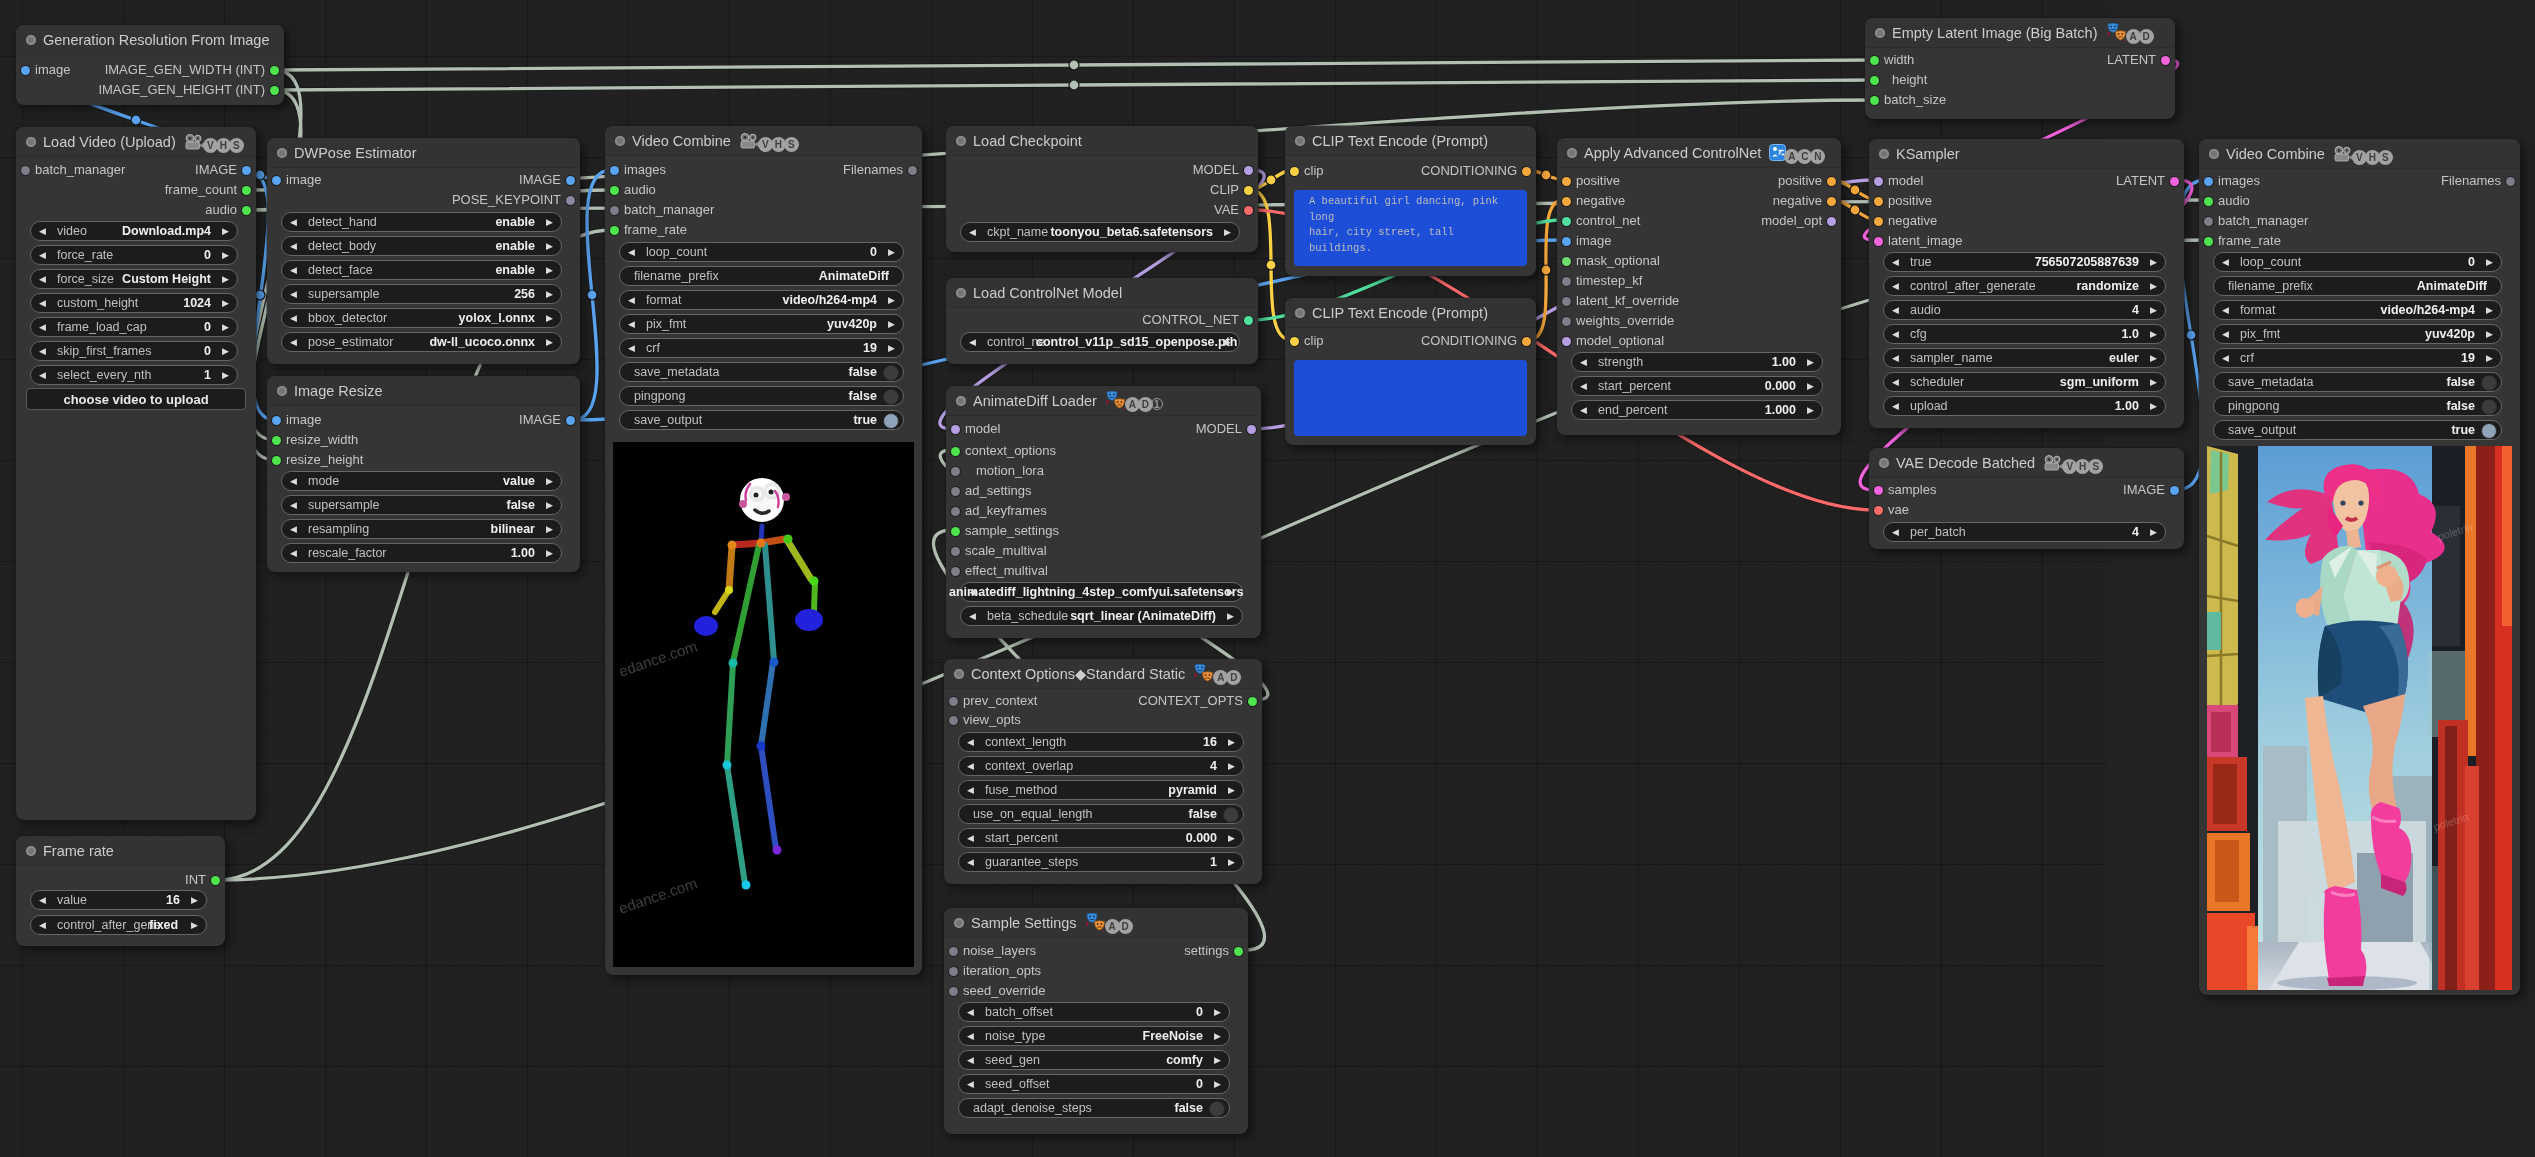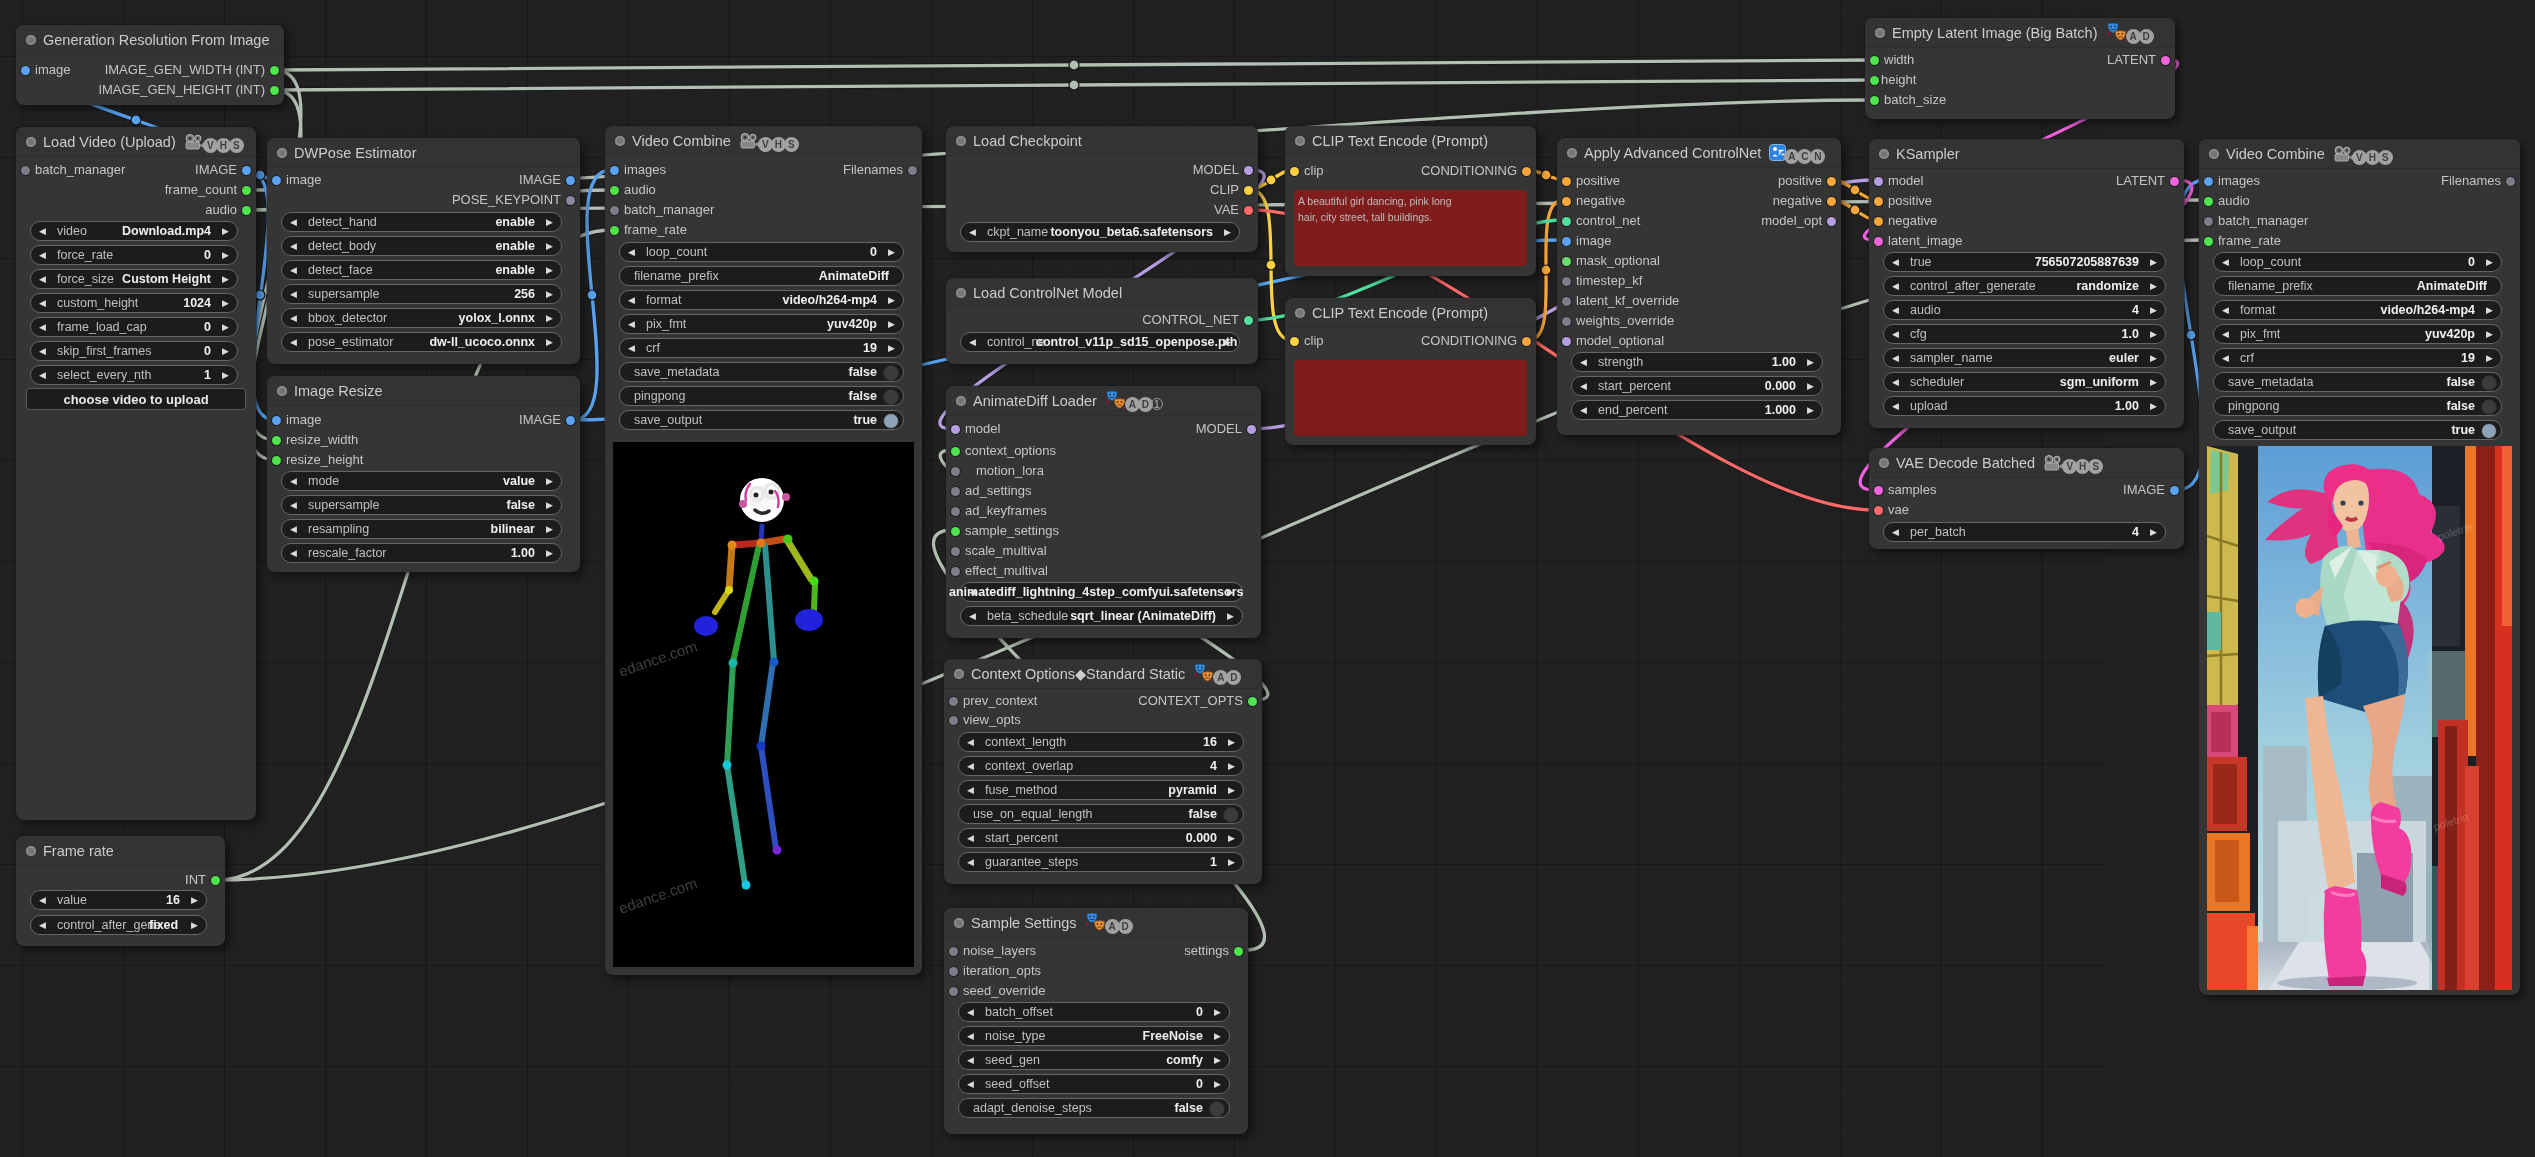--- a/index.html
+++ b/index.html
@@ -30,22 +30,22 @@
 .wg{position:absolute;left:14px;right:18px;height:20px;background:#1c1c1c;
  border:1px solid #666;border-radius:10px;color:#c8c8c8;white-space:nowrap}
 .wl{position:absolute;left:26px;top:0;font-size:12.5px;line-height:19px;color:#c0c0c0}
 .wv{position:absolute;right:26px;top:0;font-size:12.5px;line-height:19px;color:#efefef;font-weight:700}
 .ar{position:absolute;left:8px;top:0;font-size:9px;line-height:19px;color:#ddd}
 .ar.r{left:auto;right:8px}
 .tg{position:absolute;right:4px;top:1.5px;width:16px;height:16px;border-radius:50%;background:#3c3c3c;border:1px solid #2a2a2a}
 .tg.tgon{background:#8fa3b8}
 .btn{position:absolute;left:10px;right:10px;height:22px;background:#1c1c1c;border:1px solid #5a5a5a;
  border-radius:4px;color:#e8e8e8;font-size:13px;line-height:21px;text-align:center;font-weight:700}
-.ta{position:absolute;background:#7f1d1d;border-radius:4px;color:#bdbdbd;
- font-family:Liberation Sans, sans-serif;font-size:10.5px;line-height:15.5px;padding:4px 4px;white-space:pre-wrap}
+.ta{position:absolute;background:#1d4ed8;border-radius:4px;color:#bdbdbd;
+ font-family:Liberation Mono, monospace;font-size:10.5px;line-height:15.5px;padding:4px 15px;white-space:pre-wrap}
 .img{position:absolute;overflow:hidden}
 </style></head>
 <body>
 <div id="canvas">
 <svg class="wires" width="2535" height="1157" viewBox="0 0 2535 1157">
 <path d="M 274 70 C 674 70 1475 60 1875 60" fill="none" stroke="#141414" stroke-width="4.6" opacity="0.75"></path>
 <path d="M 274 90 C 674 90 1475 80 1875 80" fill="none" stroke="#141414" stroke-width="4.6" opacity="0.75"></path>
 <path d="M 246 190 C 654 190 1467 100 1875 100" fill="none" stroke="#141414" stroke-width="4.6" opacity="0.75"></path>
 <path d="M 274 70 C 367 70 182 440 275 440" fill="none" stroke="#141414" stroke-width="4.6" opacity="0.75"></path>
 <path d="M 274 90 C 367 90 182 460 275 460" fill="none" stroke="#141414" stroke-width="4.6" opacity="0.75"></path>
@@ -689,21 +689,21 @@
           <path d="M4.6 6 Q7 7.6 9.4 6" fill="none" stroke="#0c2d52" stroke-width="0.9"></path>
           <path d="M9.5 8.5 Q14.5 7 19.5 8.5 Q19.5 15.5 14.5 17 Q9.5 15.5 9.5 8.5 Z" fill="#e8913c" stroke="#9c5a14" stroke-width="0.7"></path>
           <circle cx="12.6" cy="11" r="0.9" fill="#5c2d05"></circle>
           <circle cx="16.4" cy="11" r="0.9" fill="#5c2d05"></circle>
           <path d="M12.4 14.4 Q14.5 13 16.6 14.4" fill="none" stroke="#5c2d05" stroke-width="0.9"></path>
           <path d="M3 9 L2.2 13 M19 17 L18.6 17.8" stroke="#c03" stroke-width="1.2"></path>
         </svg><span class="cl">A</span><span class="cl">D</span></div>
       <i class="sk" style="left:5px;top:37.5px;background:#4ee44e"></i>
       <span class="lab" style="left:19px;top:33px">width</span>
       <i class="sk" style="left:5px;top:57.5px;background:#4ee44e"></i>
-      <span class="lab" style="left:16px;top:53px">height</span>
+      <span class="lab" style="left:27px;top:53px">height</span>
       <i class="sk" style="left:5px;top:77.5px;background:#4ee44e"></i>
       <span class="lab" style="left:19px;top:73px">batch_size</span>
       <i class="sk" style="right:5px;top:37.5px;background:#f263de"></i>
       <span class="lab out" style="right:19px;top:33px">LATENT</span>
     </div>
     <div class="node" style="left:1869px;top:448px;width:315px;height:101px">
       <div class="title"><i class="tdot"></i><span class="tt">VAE Decode Batched </span><svg class="ticon" width="21" height="16" viewBox="0 0 21 16">
           <circle cx="6" cy="4.4" r="3.9" fill="#777" stroke="#bbb" stroke-width="1"></circle>
           <circle cx="13.8" cy="4.4" r="3.2" fill="#777" stroke="#bbb" stroke-width="1"></circle>
           <circle cx="6" cy="4.4" r="1.4" fill="#333"></circle>

